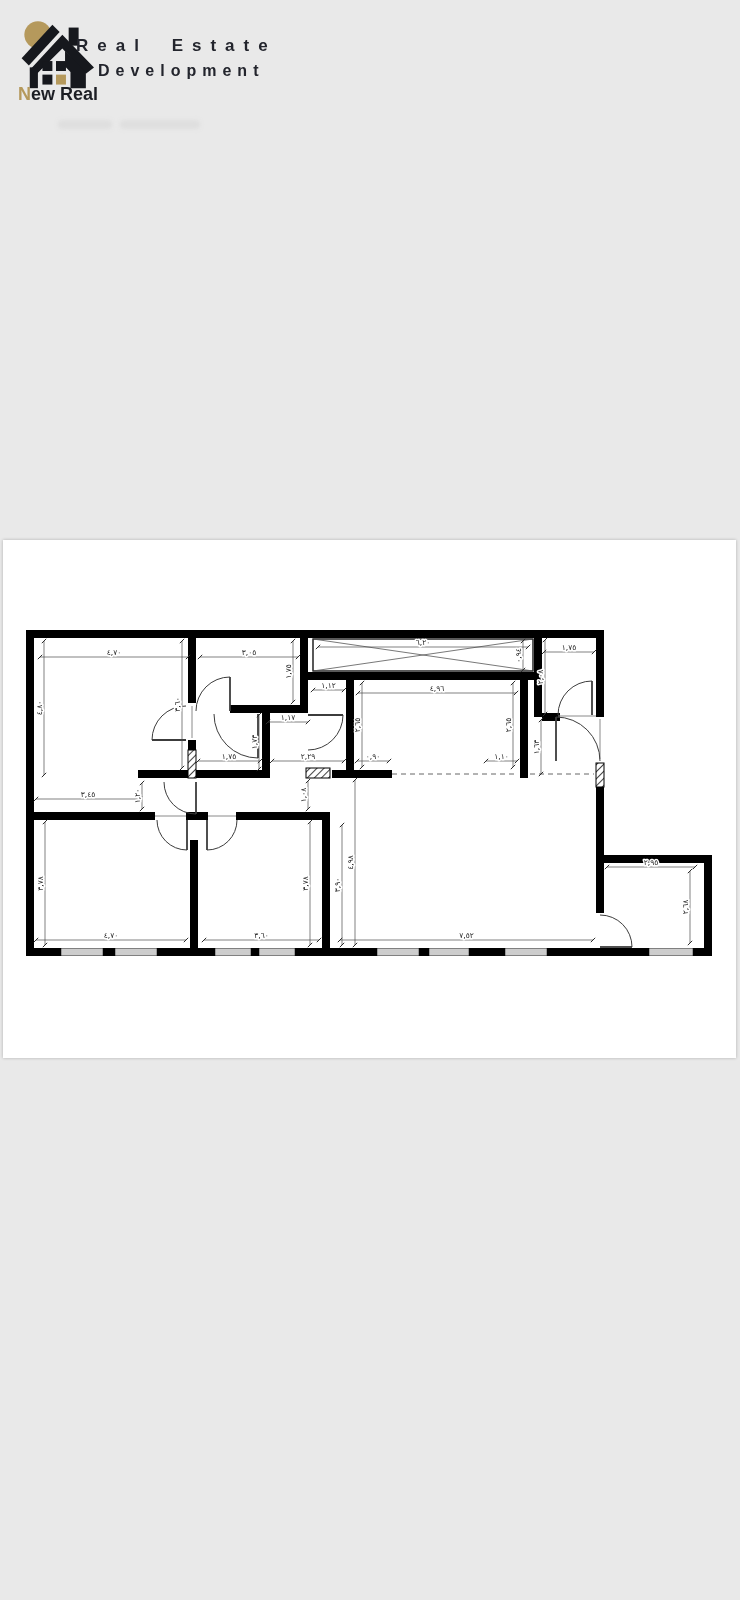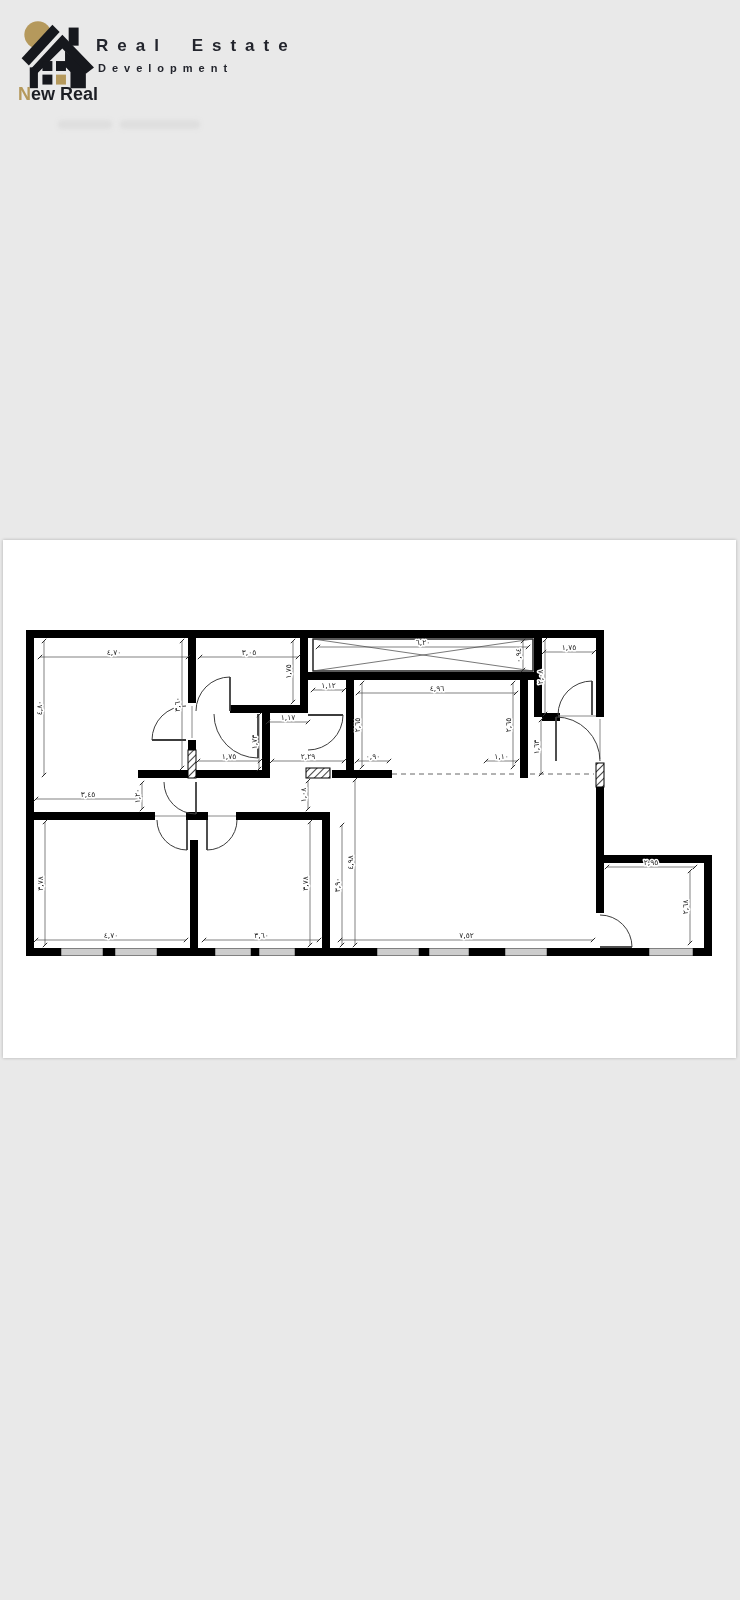--- a/index.html
+++ b/index.html
@@ -2,23 +2,23 @@
 <html><head>
 <meta charset="utf-8">
 <style>
   html,body{margin:0;padding:0;}
   body{font-family:"Liberation Sans", sans-serif;}
   #page{position:relative;width:740px;height:1600px;background:#e9e9e9;overflow:hidden;}
 
   
   #logo{position:absolute;left:14px;top:10px;width:400px;height:110px;}
   #logo-house{position:absolute;left:4px;top:2px;}
-  #logo-title{position:absolute;left:82px;top:26px;font-size:17px;font-weight:700;
+  #logo-title{position:absolute;left:62px;top:26px;font-size:17px;font-weight:700;
     letter-spacing:9px;word-spacing:10px;color:#23252d;white-space:nowrap;}
-  #logo-subtitle{position:absolute;left:84px;top:52px;font-size:11px;font-weight:700;
+  #logo-subtitle{position:absolute;left:84px;top:52px;font-size:16px;font-weight:700;
     letter-spacing:6px;color:#23252d;white-space:nowrap;}
   #brand{position:absolute;left:4px;top:74px;font-size:18px;font-weight:600;color:#1c1e24;}
   #brand .n{color:#b5995c;}
 
   
   #watermark{position:absolute;left:58px;top:120px;width:160px;height:14px;filter:blur(2px);opacity:.45;}
   #watermark .wm{background:#d2d2d2;height:9px;border-radius:3px;display:inline-block;vertical-align:top;margin-right:8px;}
 
   
   #card{position:absolute;left:3px;top:540px;width:733px;height:518px;background:#ffffff;

